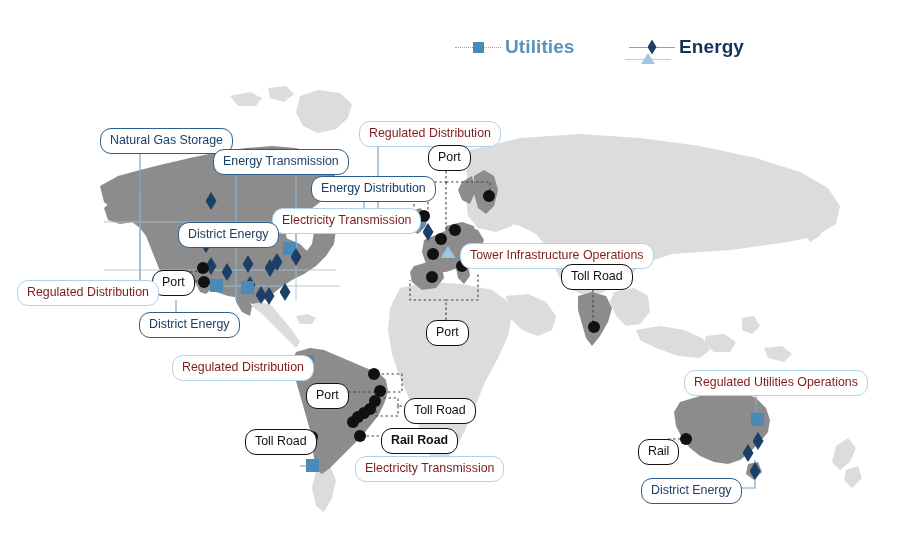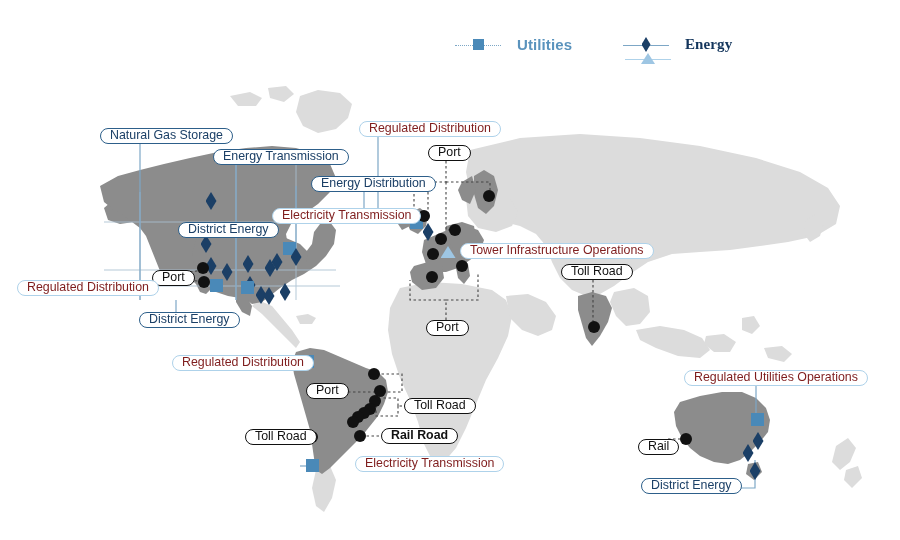--- a/index.html
+++ b/index.html
@@ -10,38 +10,38 @@
   
   #mapsvg{position:absolute;left:0;top:0;width:900px;height:540px;}
 
   
   #legend{position:absolute;left:455px;top:32px;width:440px;height:48px;}
   .lg-item{position:absolute;display:flex;align-items:center;white-space:nowrap;}
   .lg-dash{width:46px;height:1px;position:relative;flex:none;
            display:flex;align-items:center;justify-content:center;}
   .lg-dash .ln{position:absolute;left:0;right:0;top:50%;height:0;}
   .lg-dash .mk{position:relative;z-index:2;}
-  .lg-label{font-size:15px;font-weight:bold;margin-left:16px;letter-spacing:.1px;}
+  .lg-label{font-size:19px;font-weight:bold;margin-left:4px;letter-spacing:.1px;}
 
   .sq-mk{width:11px;height:11px;background:#4a89b8;}
   .ci-mk{width:12px;height:12px;border-radius:50%;background:#111111;}
   .di-mk{width:9px;height:15px;background:#1b3f66;
          clip-path:polygon(50% 0,100% 50%,50% 100%,0 50%);}
   .tr-mk{width:14px;height:11px;background:#9ec6e3;
          clip-path:polygon(50% 0,100% 100%,0 100%);}
 
   .l-util{color:#5a93bd;}
   .l-trans{color:#111111;}
   .l-ener{color:#13355c;}
   .l-comm{color:#9ec6e3;}
 
   
   .pill{position:absolute;display:inline-flex;align-items:center;
         justify-content:center;white-space:nowrap;background:#ffffff;
-        border-radius:11px;padding:1px 9px 2px 9px;height:16px;
+        border-radius:11px;padding:1px 9px 2px 9px;height:26px;
         font-size:12.4px;line-height:19px;box-sizing:border-box;z-index:40;}
   .pill.dark{border:1.3px solid #2d5f8a;color:#1b3f66;}
   .pill.black{border:1.3px solid #111111;color:#111111;}
   .pill.light{border:1.3px solid #aed2ea;color:#7f1d1d;}
 
   
   #leaders{position:absolute;left:0;top:0;width:900px;height:540px;
            pointer-events:none;z-index:20;}
 </style>
 </head>
@@ -250,21 +250,21 @@
 
     <div class="lg-item" style="left:0px;top:4px;">
       <span class="lg-dash">
         <span class="ln" style="border-top:1.4px dotted #7da7c6;"></span>
         <span class="mk sq-mk"></span>
       </span>
       <span class="lg-label l-util">Utilities</span>
     </div>
 
 
-    <div class="lg-item" style="left:168px;top:4px;font-family:Liberation Serif, serif;">
+    <div class="lg-item" style="left:174px;top:4px;">
       <span class="lg-dash">
         <span class="ln" style="border-top:1.4px solid #7da7c6;"></span>
         <span class="mk di-mk"></span>
       </span>
       <span class="lg-label l-ener">Energy</span>
     </div>
 
     <div class="lg-item" style="left:170px;top:26px;">
       <span class="lg-dash">
         <span class="ln" style="border-top:1.4px solid #aed2ea;"></span>

